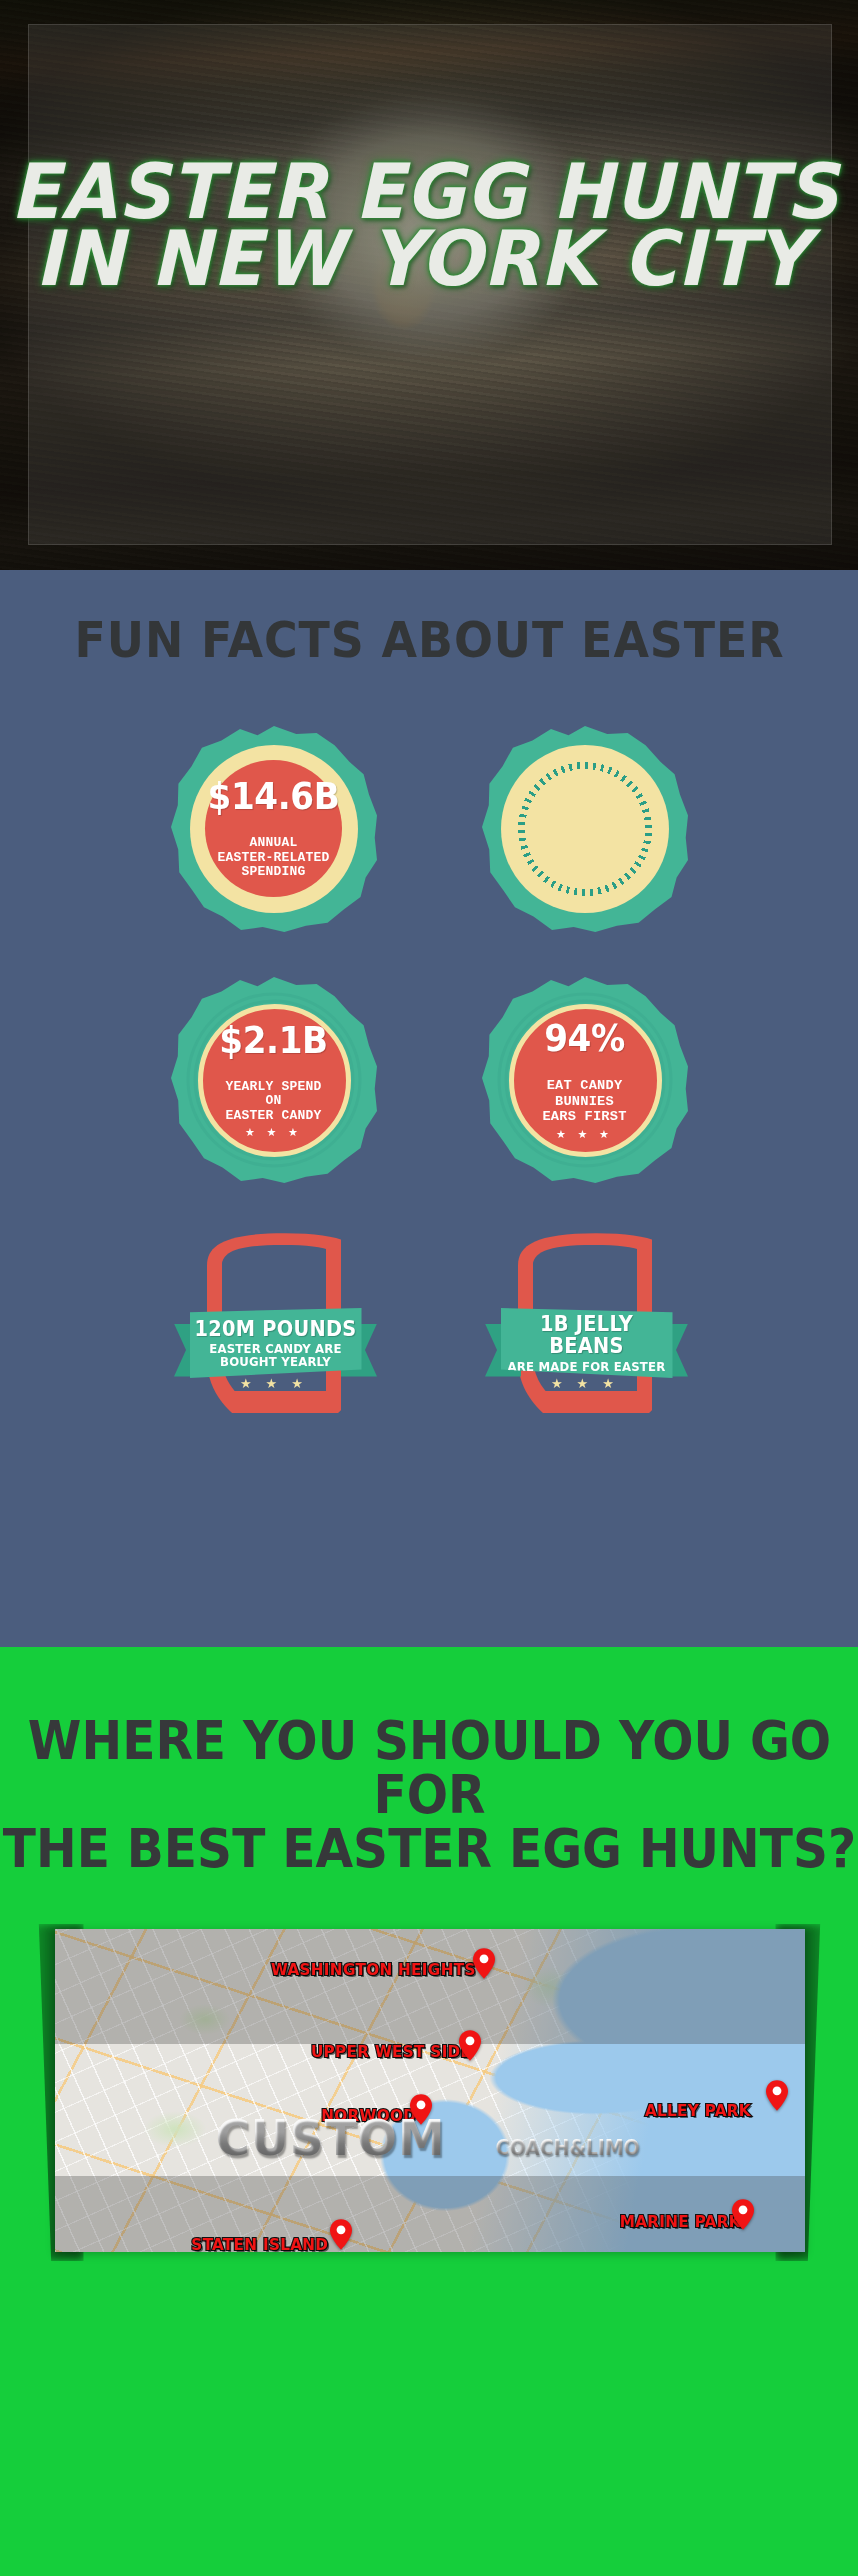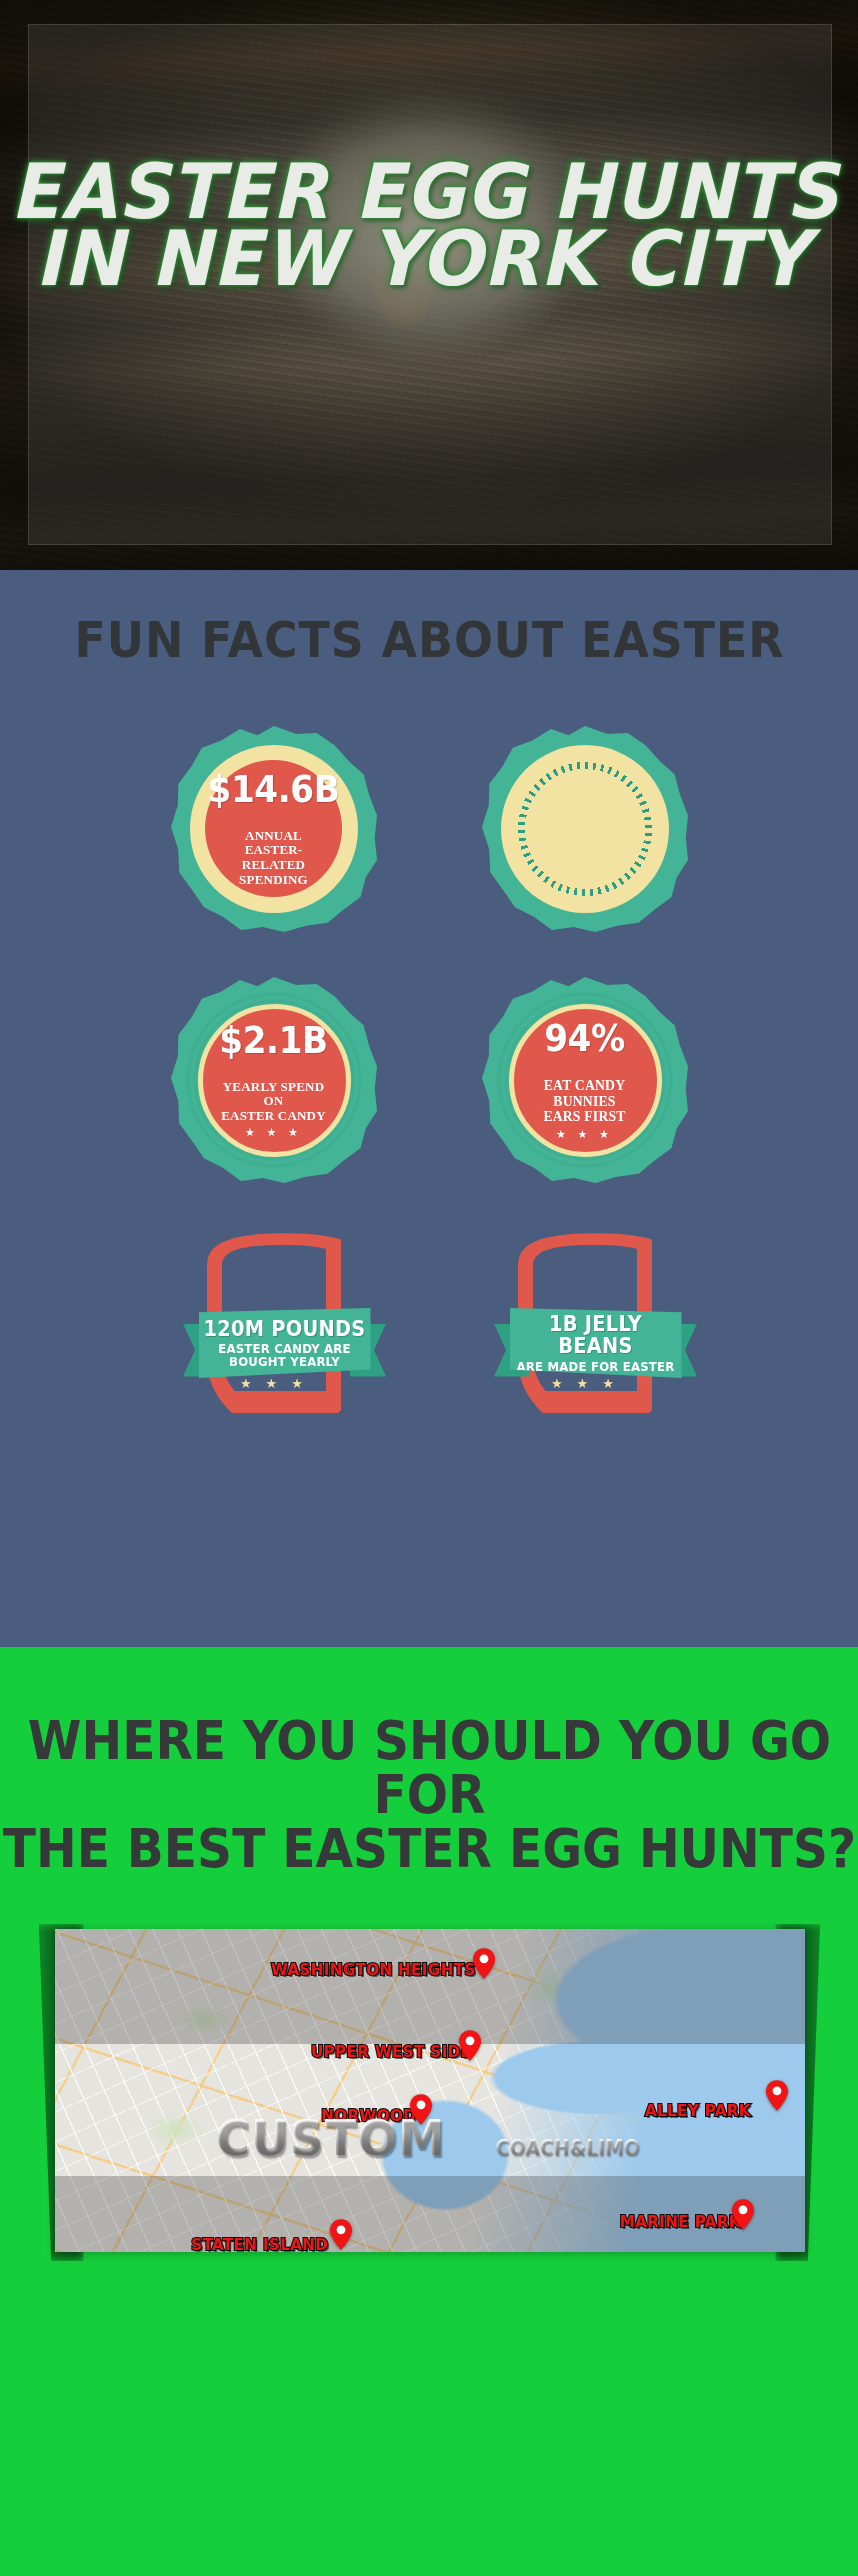--- a/index.html
+++ b/index.html
@@ -107,21 +107,21 @@
     display:flex; flex-direction:column; align-items:center; justify-content:center;
     text-align:center; color:#fff;
   }
   .bnum {
     font-family:"Liberation Sans Narrow","DejaVu Sans Condensed","Liberation Sans", sans-serif;
     font-weight:bold; font-size:38px; line-height:1; letter-spacing:-0.4px;
     text-shadow:0.9px 0.9px 0.9px rgba(0,0,0,.18);
   }
   .blbl {
     margin-top:21px;
-    font-family:Liberation Serif, serif;
+    font-family:Liberation Mono, monospace;
     font-weight:bold; font-size:13px; line-height:1.12; letter-spacing:0.2px;
     padding:0 8.6px;
   }
   .bstars { margin-top:4.3px; color:#fff; font-size:11px; letter-spacing:4.3px; line-height:1; }
 
   
   .ringwrap { position:absolute; inset:0; }
   .ringwrap i {
     position:absolute; border-radius:50%; display:block;
     border:3.4px solid #3FAF92; left:50%; top:50%; transform:translate(-50%,-50%);
@@ -137,21 +137,21 @@
     position:absolute; left:36px; top:5.2px; width:134px; height:182px;
     background:#E0574B;
     clip-path: path("M0,34 C0,14 18,2 78,2 C138,2 156,14 156,34 L156,128 C156,176 110,200 78,212 C46,200 0,176 0,128 Z");
   }
   .shield-body::after{
     content:""; position:absolute; left:14.6px; top:13.7px; right:14.6px; bottom:22px;
     background:#4B5D7E;
     clip-path: path("M0,22 C0,8 12,0 61,0 C110,0 122,8 122,22 L122,110 C122,148 88,166 61,176 C34,166 0,148 0,110 Z");
   }
   .ribbon {
-    position:absolute; left:12px; top:82px; width:203px; height:74px;
+    position:absolute; left:3px; top:82px; width:203px; height:74px;
   }
   .ribbon .tail {
     position:absolute; top:15.5px; width:36px; height:53px; background:#2FA183;
   }
   .ribbon .tail.l { left:0;  clip-path:polygon(0 0,100% 0,100% 100%,0 100%,12px 50%); }
   .ribbon .tail.r { right:0; clip-path:polygon(0 0,100% 0,calc(100% - 12px) 50%,100% 100%,0 100%); }
   .ribbon .band {
     position:absolute; left:15.5px; right:15.5px; top:0; height:70px;
     background:#43B596;
     clip-path:polygon(0 6%,100% 0%,100% 88%,0 100%);

